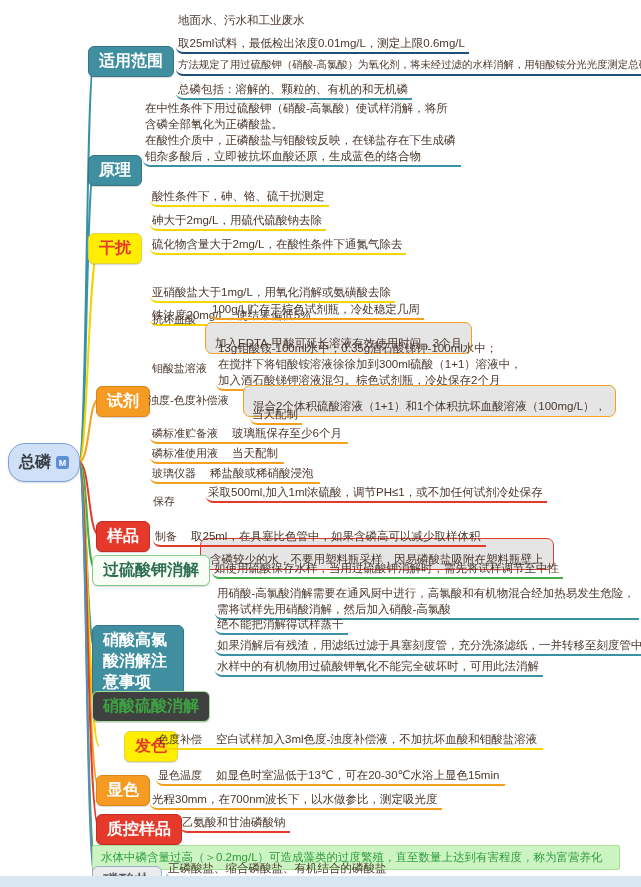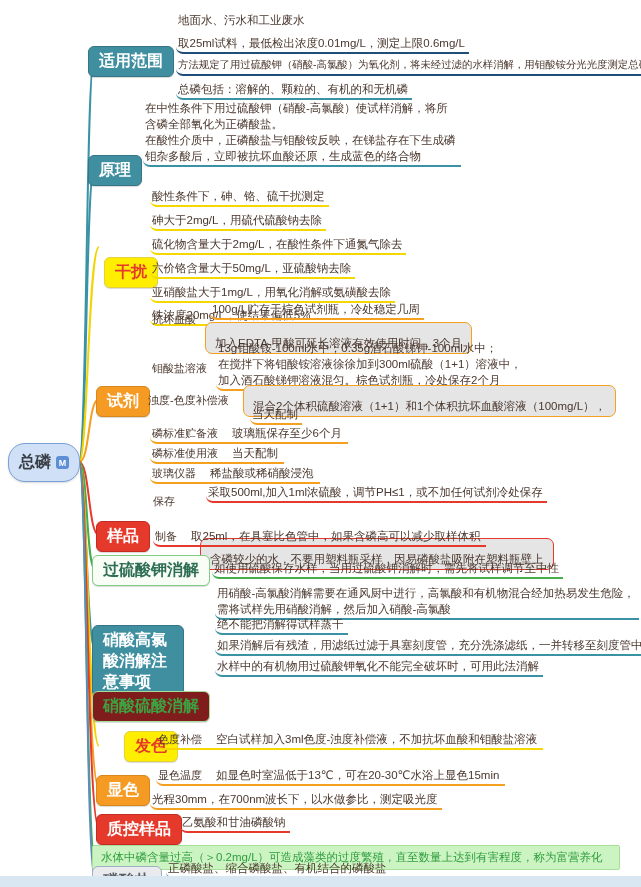--- a/index.html
+++ b/index.html
@@ -16,21 +16,21 @@
   .box{
     border-radius:6px;padding:4px 10px;font-size:16px;font-weight:bold;
     line-height:1.3;white-space:nowrap;box-shadow:0 1px 1px rgba(0,0,0,.15);
   }
   .box.wrap{white-space:normal;}
   .teal-fill{background:#3f8fa1;border:1px solid #357587;color:#fff;}
   .yellow-fill{background:#ffee00;border:1px solid #e3d23a;color:#e5392c;}
   .orange-fill{background:#f59a23;border:1px solid #d9861a;color:#fff;}
   .red-fill{background:#e5392c;border:1px solid #c42b24;color:#fff;}
   .green-outline{background:#f8fdf6;border:1.5px solid #82cc85;color:#2e6e54;}
-  .lightgreen-fill{background:#7f1d1d;border:1px solid #a4dd9a;color:#3ca242;}
+  .lightgreen-fill{background:#404040;border:1px solid #a4dd9a;color:#3ca242;}
   .gray-box{background:#e9ebee;border:1.5px solid #9fb0c0;color:#5a5f66;box-shadow:none;}
   .root-box{
     background:#cfe0f7;border:1.5px solid #7aa0d8;color:#3a3f46;
     border-radius:17px;padding:8px 10px;font-size:16px;font-weight:bold;
     display:flex;align-items:center;gap:5px;box-shadow:0 1px 2px rgba(0,0,0,.15);
   }
   .badge{
     width:13px;height:13px;border-radius:3px;background:#5d8fd6;color:#fff;
     font-size:9px;font-weight:bold;display:flex;align-items:center;justify-content:center;
   }
@@ -100,27 +100,26 @@
   <div class="node leaf u-navy" style="left:176px;top:35px;">取25ml试料，最低检出浓度0.01mg/L，测定上限0.6mg/L</div>
   <div class="node leaf u-navy xs" style="left:176px;top:58px;">方法规定了用过硫酸钾（硝酸-高氯酸）为氧化剂，将未经过滤的水样消解，用钼酸铵分光光度测定总磷</div>
   <div class="node leaf u-teal" style="left:176px;top:81px;">总磷包括：溶解的、颗粒的、有机的和无机磷</div>
 
   <div class="node box teal-fill" style="left:88px;top:155px;">
     <span>原理</span>
   </div>
   <div class="node leaf multi u-teal" style="left:143px;top:100px;width:318px;white-space:pre-line;">在中性条件下用过硫酸钾（硝酸-高氯酸）使试样消解，将所含磷全部氧化为正磷酸盐。
 在酸性介质中，正磷酸盐与钼酸铵反映，在锑盐存在下生成磷钼杂多酸后，立即被抗坏血酸还原，生成蓝色的络合物</div>
 
-  <div class="node box yellow-fill" style="left:104px;top:233px;margin-top:24px;">
+  <div class="node box yellow-fill" style="left:88px;top:233px;">
     <span>干扰</span>
   </div>
   <div class="node leaf u-yellow" style="left:150px;top:188px;">酸性条件下，砷、铬、硫干扰测定</div>
   <div class="node leaf u-yellow" style="left:150px;top:212px;">砷大于2mg/L，用硫代硫酸钠去除</div>
   <div class="node leaf u-yellow" style="left:150px;top:236px;">硫化物含量大于2mg/L，在酸性条件下通氮气除去</div>
-  <div class="node leaf u-yellow" style="left:150px;top:260px;">六价铬含量大于50mg/L，亚硫酸钠去除</div>
   <div class="node leaf u-yellow" style="left:150px;top:284px;">亚硝酸盐大于1mg/L，用氧化消解或氨磺酸去除</div>
   <div class="node leaf u-yellow" style="left:150px;top:307px;">铁浓度20mg/L，使结果偏低5%</div>
 
   <div class="node box orange-fill" style="left:96px;top:386px;">
     <span>试剂</span>
   </div>
   <div class="node mid" style="left:152px;top:312px;">抗坏血酸</div>
   <div class="node leaf u-orange" style="left:210px;top:301px;">100g/L贮存于棕色试剂瓶，冷处稳定几周</div>
   <div class="node capsule b-orange" style="left:205px;top:322px;">加入EDTA-甲酸可延长溶液有效使用时间，3个月</div>
 

